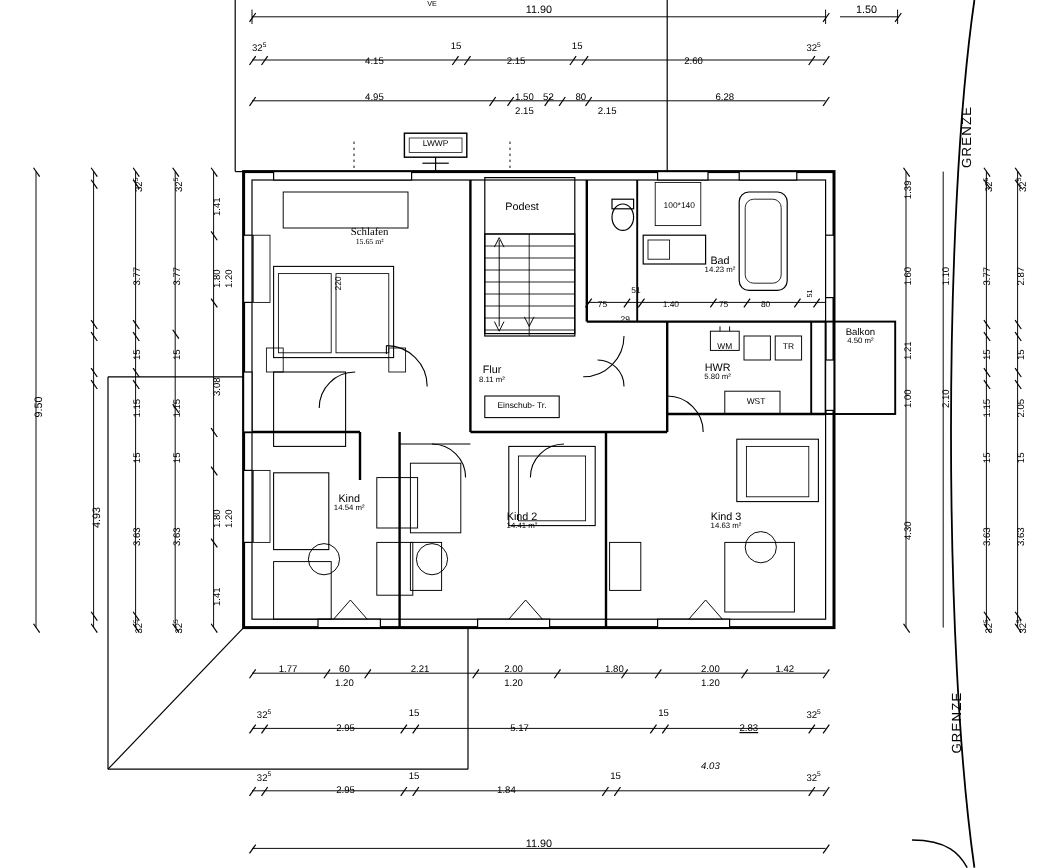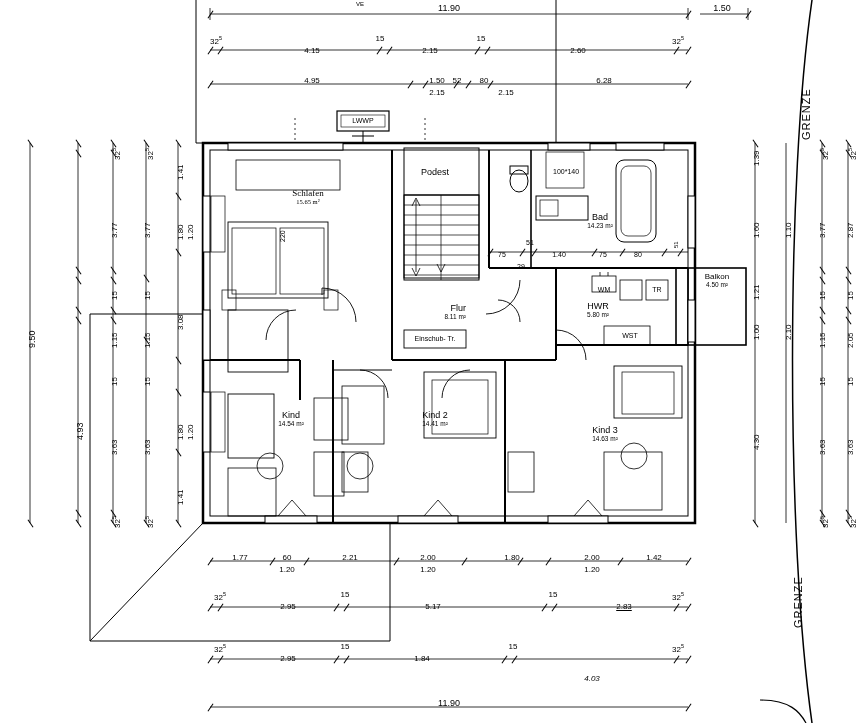--- a/index.html
+++ b/index.html
@@ -352,29 +352,29 @@
     <div class="ar">14.23 m²</div>
   </div>
   <div class="room" style="left:688px;top:272px;width:58px;">
     <div class="nm" style="font-size:8px;">Balkon</div>
     <div class="ar">4.50 m²</div>
   </div>
   <div class="room" style="left:565px;top:301px;width:66px;">
     <div class="nm">HWR</div>
     <div class="ar">5.80 m²</div>
   </div>
-  <div class="room" style="left:398px;top:303px;width:68px;text-align:right;">
+  <div class="room" style="left:376px;top:303px;width:68px;">
     <div class="nm">Flur</div>
     <div class="ar">8.11 m²</div>
   </div>
   <div class="room" style="left:248px;top:410px;width:86px;">
     <div class="nm">Kind</div>
     <div class="ar">14.54 m²</div>
   </div>
-  <div class="room" style="left:392px;top:410px;width:86px;">
+  <div class="room" style="left:392px;top:425px;width:86px;">
     <div class="nm">Kind 2</div>
     <div class="ar">14.41 m²</div>
   </div>
   <div class="room" style="left:562px;top:425px;width:86px;">
     <div class="nm">Kind 3</div>
     <div class="ar">14.63 m²</div>
   </div>
 
   <div class="t t9 ctr" style="left:435px;top:168px;">Podest</div>
   <div class="t t7 ctr" style="left:435px;top:334px;">Einschub- Tr.</div>
@@ -460,21 +460,21 @@
   <div class="t ctr" style="left:433px;top:602px;">5.17</div>
   <div class="t ctr" style="left:553px;top:590px;">15</div>
   <div class="t ctr" style="left:624px;top:602px;text-decoration:underline;">2.83</div>
   <div class="t ctr" style="left:678px;top:590px;"><span>32</span><span class="sup">5</span></div>
 
   <div class="t ctr" style="left:220px;top:642px;"><span>32</span><span class="sup">5</span></div>
   <div class="t ctr" style="left:288px;top:654px;">2.95</div>
   <div class="t ctr" style="left:345px;top:642px;">15</div>
   <div class="t ctr" style="left:422px;top:654px;">1.84</div>
   <div class="t ctr" style="left:513px;top:642px;">15</div>
-  <div class="t ctr" style="left:592px;top:674px;font-style:italic;">4.03</div>
+  <div class="t ctr" style="left:592px;top:634px;font-style:italic;">4.03</div>
   <div class="t ctr" style="left:678px;top:642px;"><span>32</span><span class="sup">5</span></div>
 
   <div class="t t9 ctr" style="left:449px;top:699px;">11.90</div>
 
   <div class="grenze rot" style="left:800px;top:140px;transform:rotate(-90deg);">GRENZE</div>
   <div class="grenze rot" style="left:792px;top:628px;transform:rotate(-90deg);">GRENZE</div>
 
 </div>
 
 </body></html>

